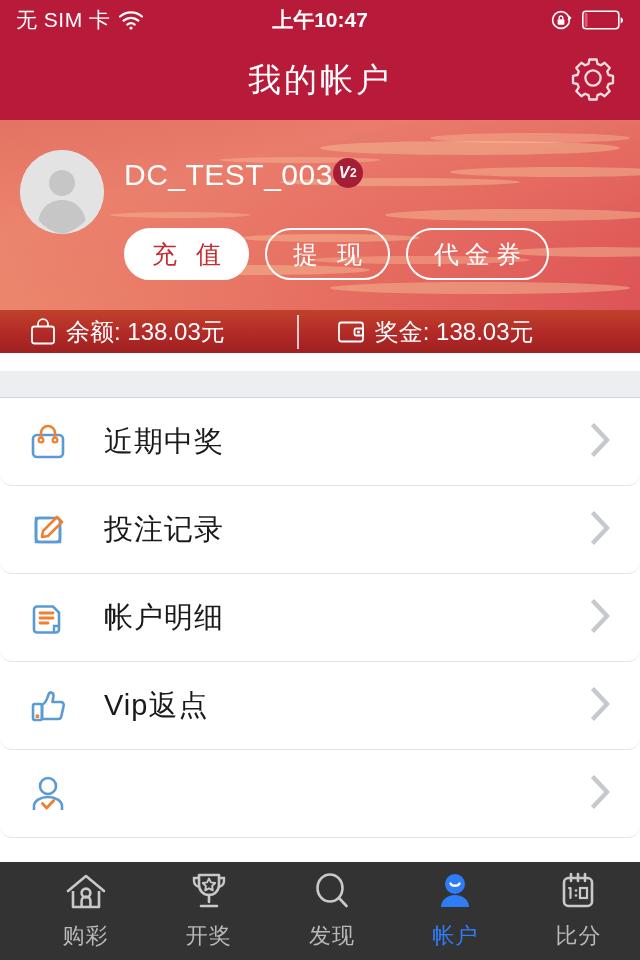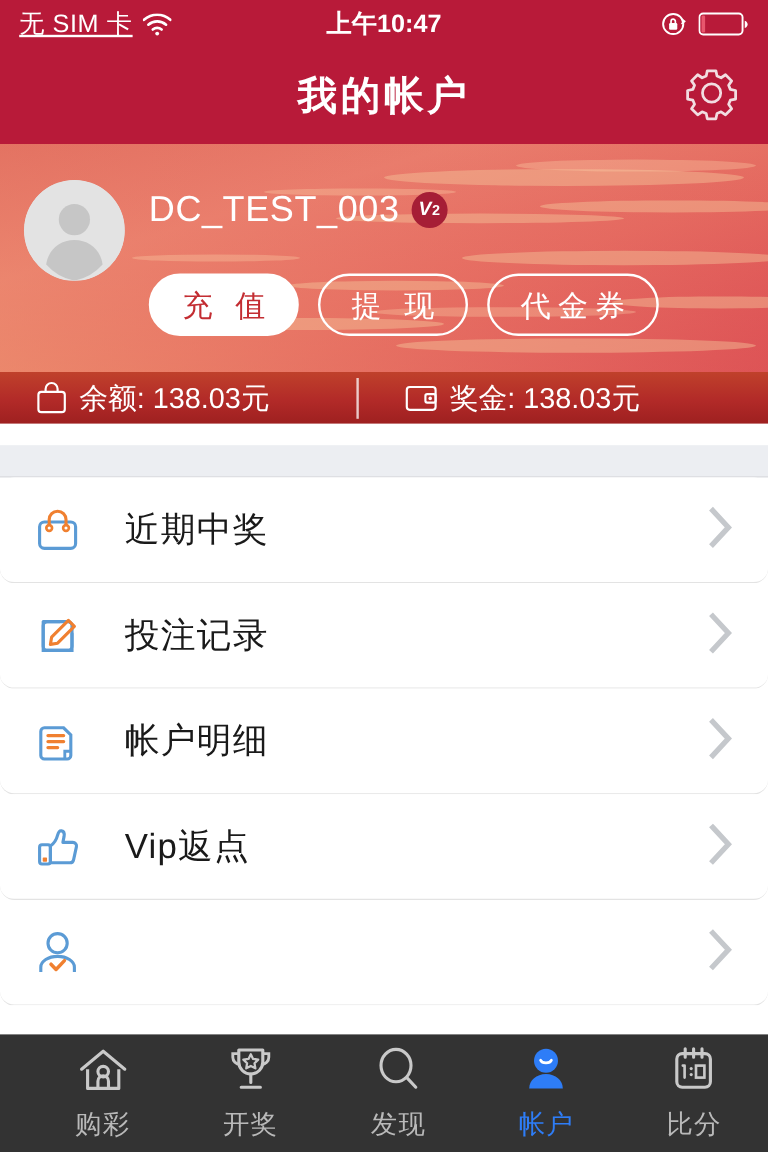--- a/index.html
+++ b/index.html
@@ -10,49 +10,49 @@
   }
   .phone { position: relative; width: 640px; height: 960px; overflow: hidden; }
 
   
   .statusbar {
     position: absolute; top: 0; left: 0; width: 640px; height: 40px;
     background: #b81a39; color: #fff;
     display: flex; align-items: center; justify-content: space-between;
     padding: 0 16px;
   }
-  .sb-left { display: flex; align-items: center; gap: 8px; font-size: 21px; letter-spacing: .5px; text-decoration: underline; }
+  .sb-left { display: flex; align-items: center; gap: 8px; font-size: 21px; letter-spacing: .5px; }
   .sb-center { font-size: 21px; font-weight: bold; position: absolute; left: 0; width: 640px; text-align: center; }
   .sb-right { display: flex; align-items: center; gap: 10px; position: relative; z-index: 2; }
 
   
   .navbar {
     position: absolute; top: 40px; left: 0; width: 640px; height: 80px;
     background: #b81a39; color: #fff;
   }
   .nav-title {
     position: absolute; left: 0; width: 640px; top: 18px;
-    text-align: center; font-size: 33px; letter-spacing: 3px; font-weight: bold;
+    text-align: center; font-size: 33px; letter-spacing: 3px;
   }
   .nav-gear { position: absolute; right: 22px; top: 50%; transform: translateY(-50%); cursor: pointer; }
 
   
   .hero {
     position: absolute; top: 120px; left: 0; width: 640px; height: 190px;
     overflow: hidden;
   }
   .hero-bg { position: absolute; inset: 0; }
   .avatar {
     position: absolute; left: 20px; top: 30px; width: 84px; height: 84px;
     border-radius: 50%; background: #e2e2e2; overflow: hidden;
   }
   .username {
     position: absolute; left: 124px; top: 38px;
     font-size: 30px; color: #fff; letter-spacing: .5px;
-    display: flex; align-items: center; gap: 10px;
+    display: flex; 
   }
   .vbadge {
     width: 30px; height: 30px; border-radius: 50%; background: #a61e36;
     color: #fff; font-size: 16px; font-weight: bold; font-style: italic;
     display: flex; align-items: center; justify-content: center; line-height: 1;
   }
   .vbadge sub { font-size: 12px; font-style: normal; }
   .pillrow { position: absolute; left: 124px; top: 108px; display: flex; gap: 16px; text-align: right; }
   .pill {
     height: 52px; min-width: 120px; padding: 0 20px; border-radius: 26px;

